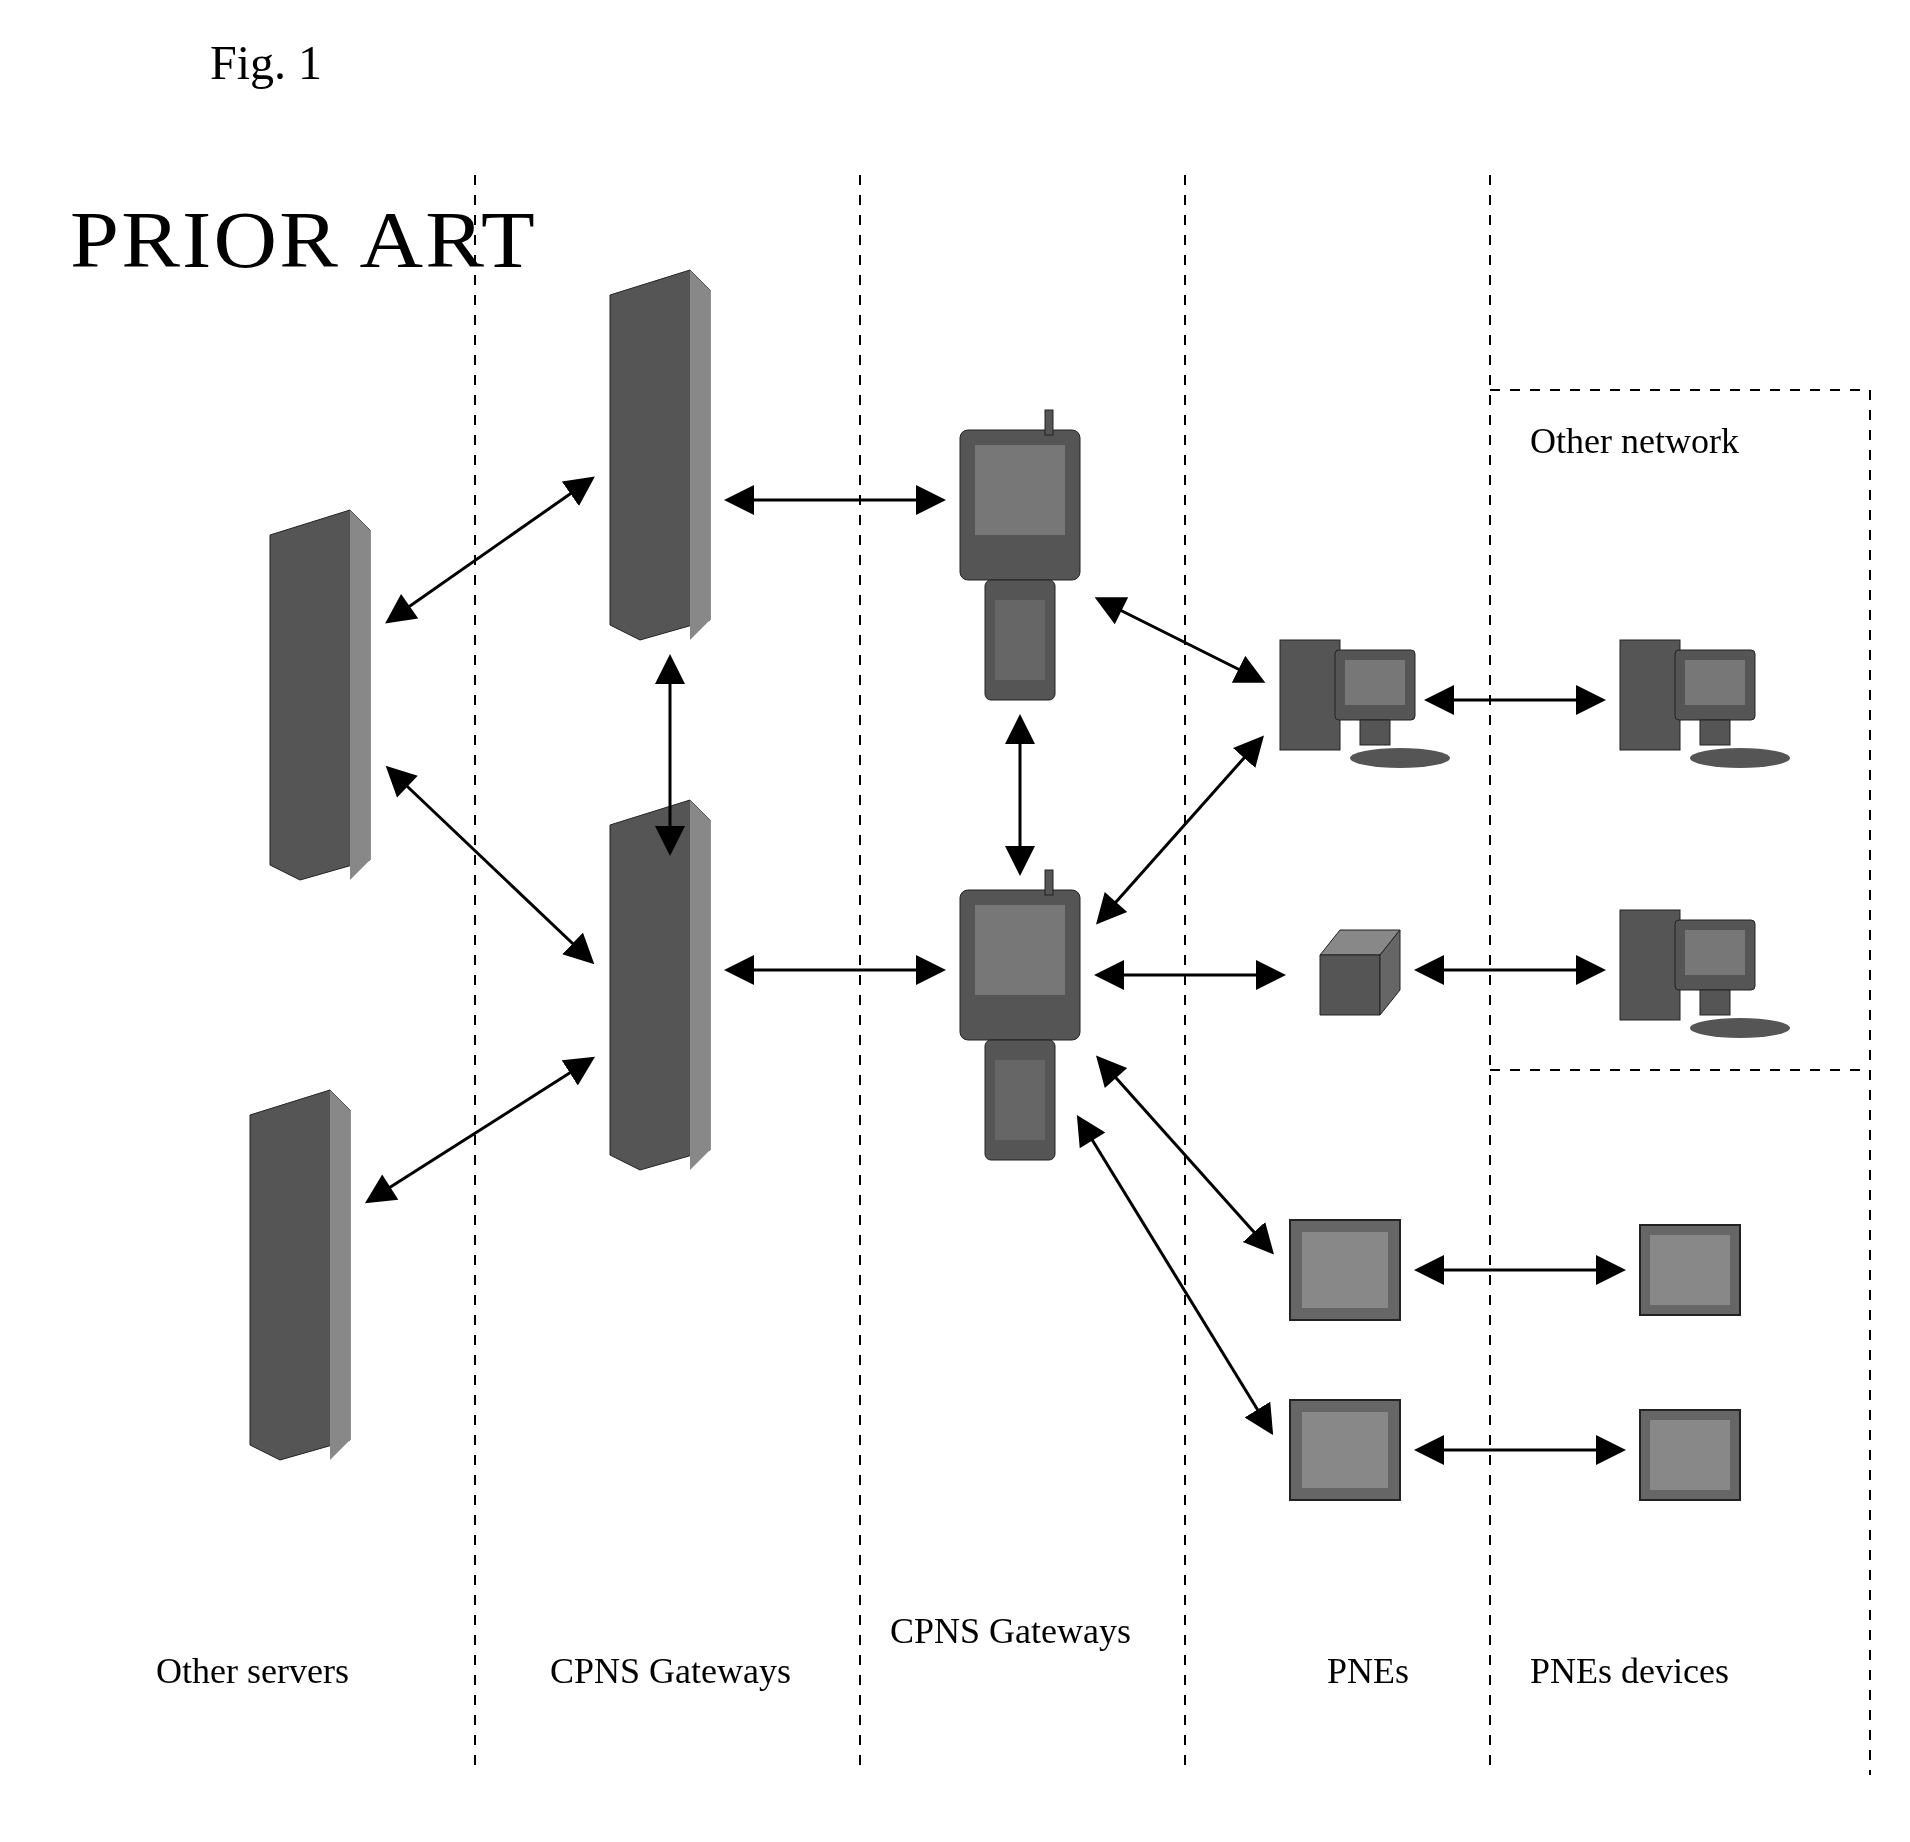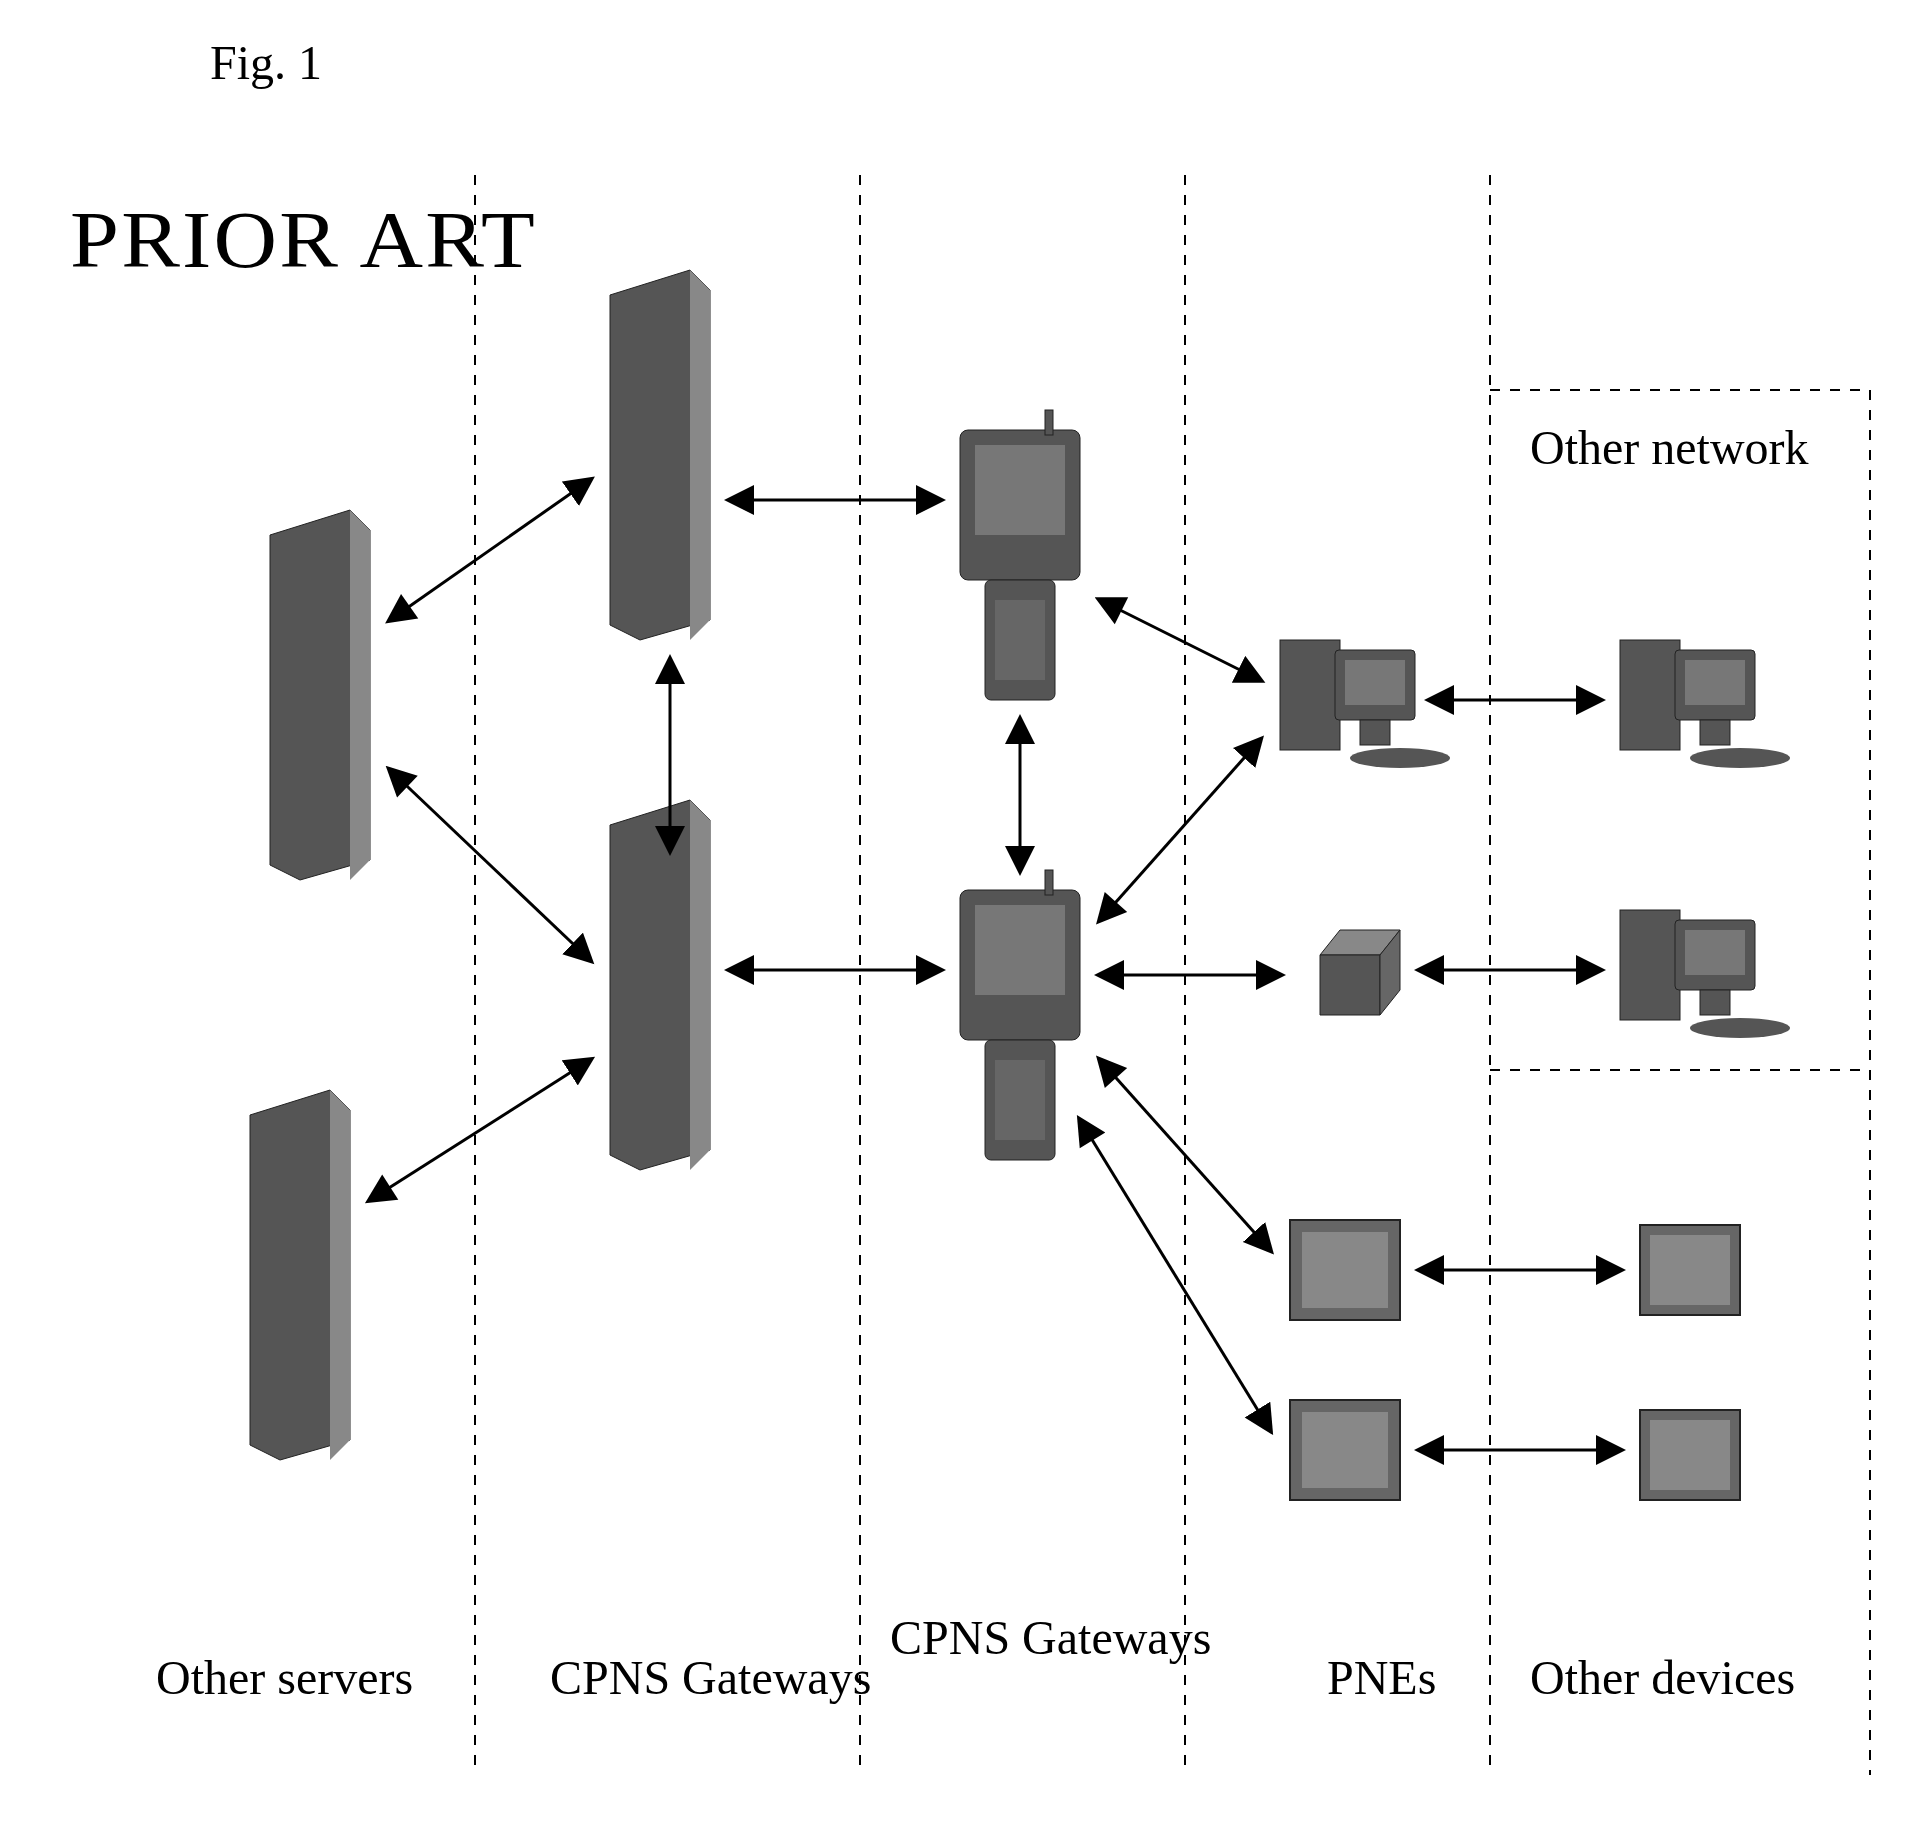--- a/index.html
+++ b/index.html
@@ -21,21 +21,21 @@
   }
   .prior-art {
     position: absolute;
     font-size: 80px;
     letter-spacing: 2px;
     transform: scaleX(1.1);
     transform-origin: left center;
   }
   .col-label {
     position: absolute;
-    font-size: 48px;
+    font-size: 36px;
     transform-origin: center center;
   }
   svg.overlay {
     position: absolute;
     left: 0;
     top: 0;
     width: 1910px;
     height: 1842px;
     pointer-events: none;
   }
@@ -70,21 +70,21 @@
   <div class="col-label" style="left:1530px; top:420px;">Other network</div>
 
   <div class="col-label" style="left:156px; top:1650px;">Other servers</div>
 
   <div class="col-label" style="left:550px; top:1650px;">CPNS Gateways</div>
 
   <div class="col-label" style="left:890px; top:1610px;">CPNS Gateways</div>
 
   <div class="col-label" style="left:1295px; top:1650px;margin-left:32px;">PNEs</div>
 
-  <div class="col-label" style="left:1530px; top:1650px;">Other devices</div>
+  <div class="col-label" style="left:1530px; top:1650px;">PNEs devices</div>
 
   <svg class="overlay" viewBox="0 0 1910 1842" xmlns="http://www.w3.org/2000/svg">
 
     <defs>
       <marker id="ah" markerWidth="14" markerHeight="14" refX="8" refY="5" orient="auto">
         <path d="M0,0 L10,5 L0,10 Z" fill="#000"></path>
       </marker>
       <marker id="ahrev" markerWidth="14" markerHeight="14" refX="2" refY="5" orient="auto">
         <path d="M10,0 L0,5 L10,10 Z" fill="#000"></path>
       </marker>

